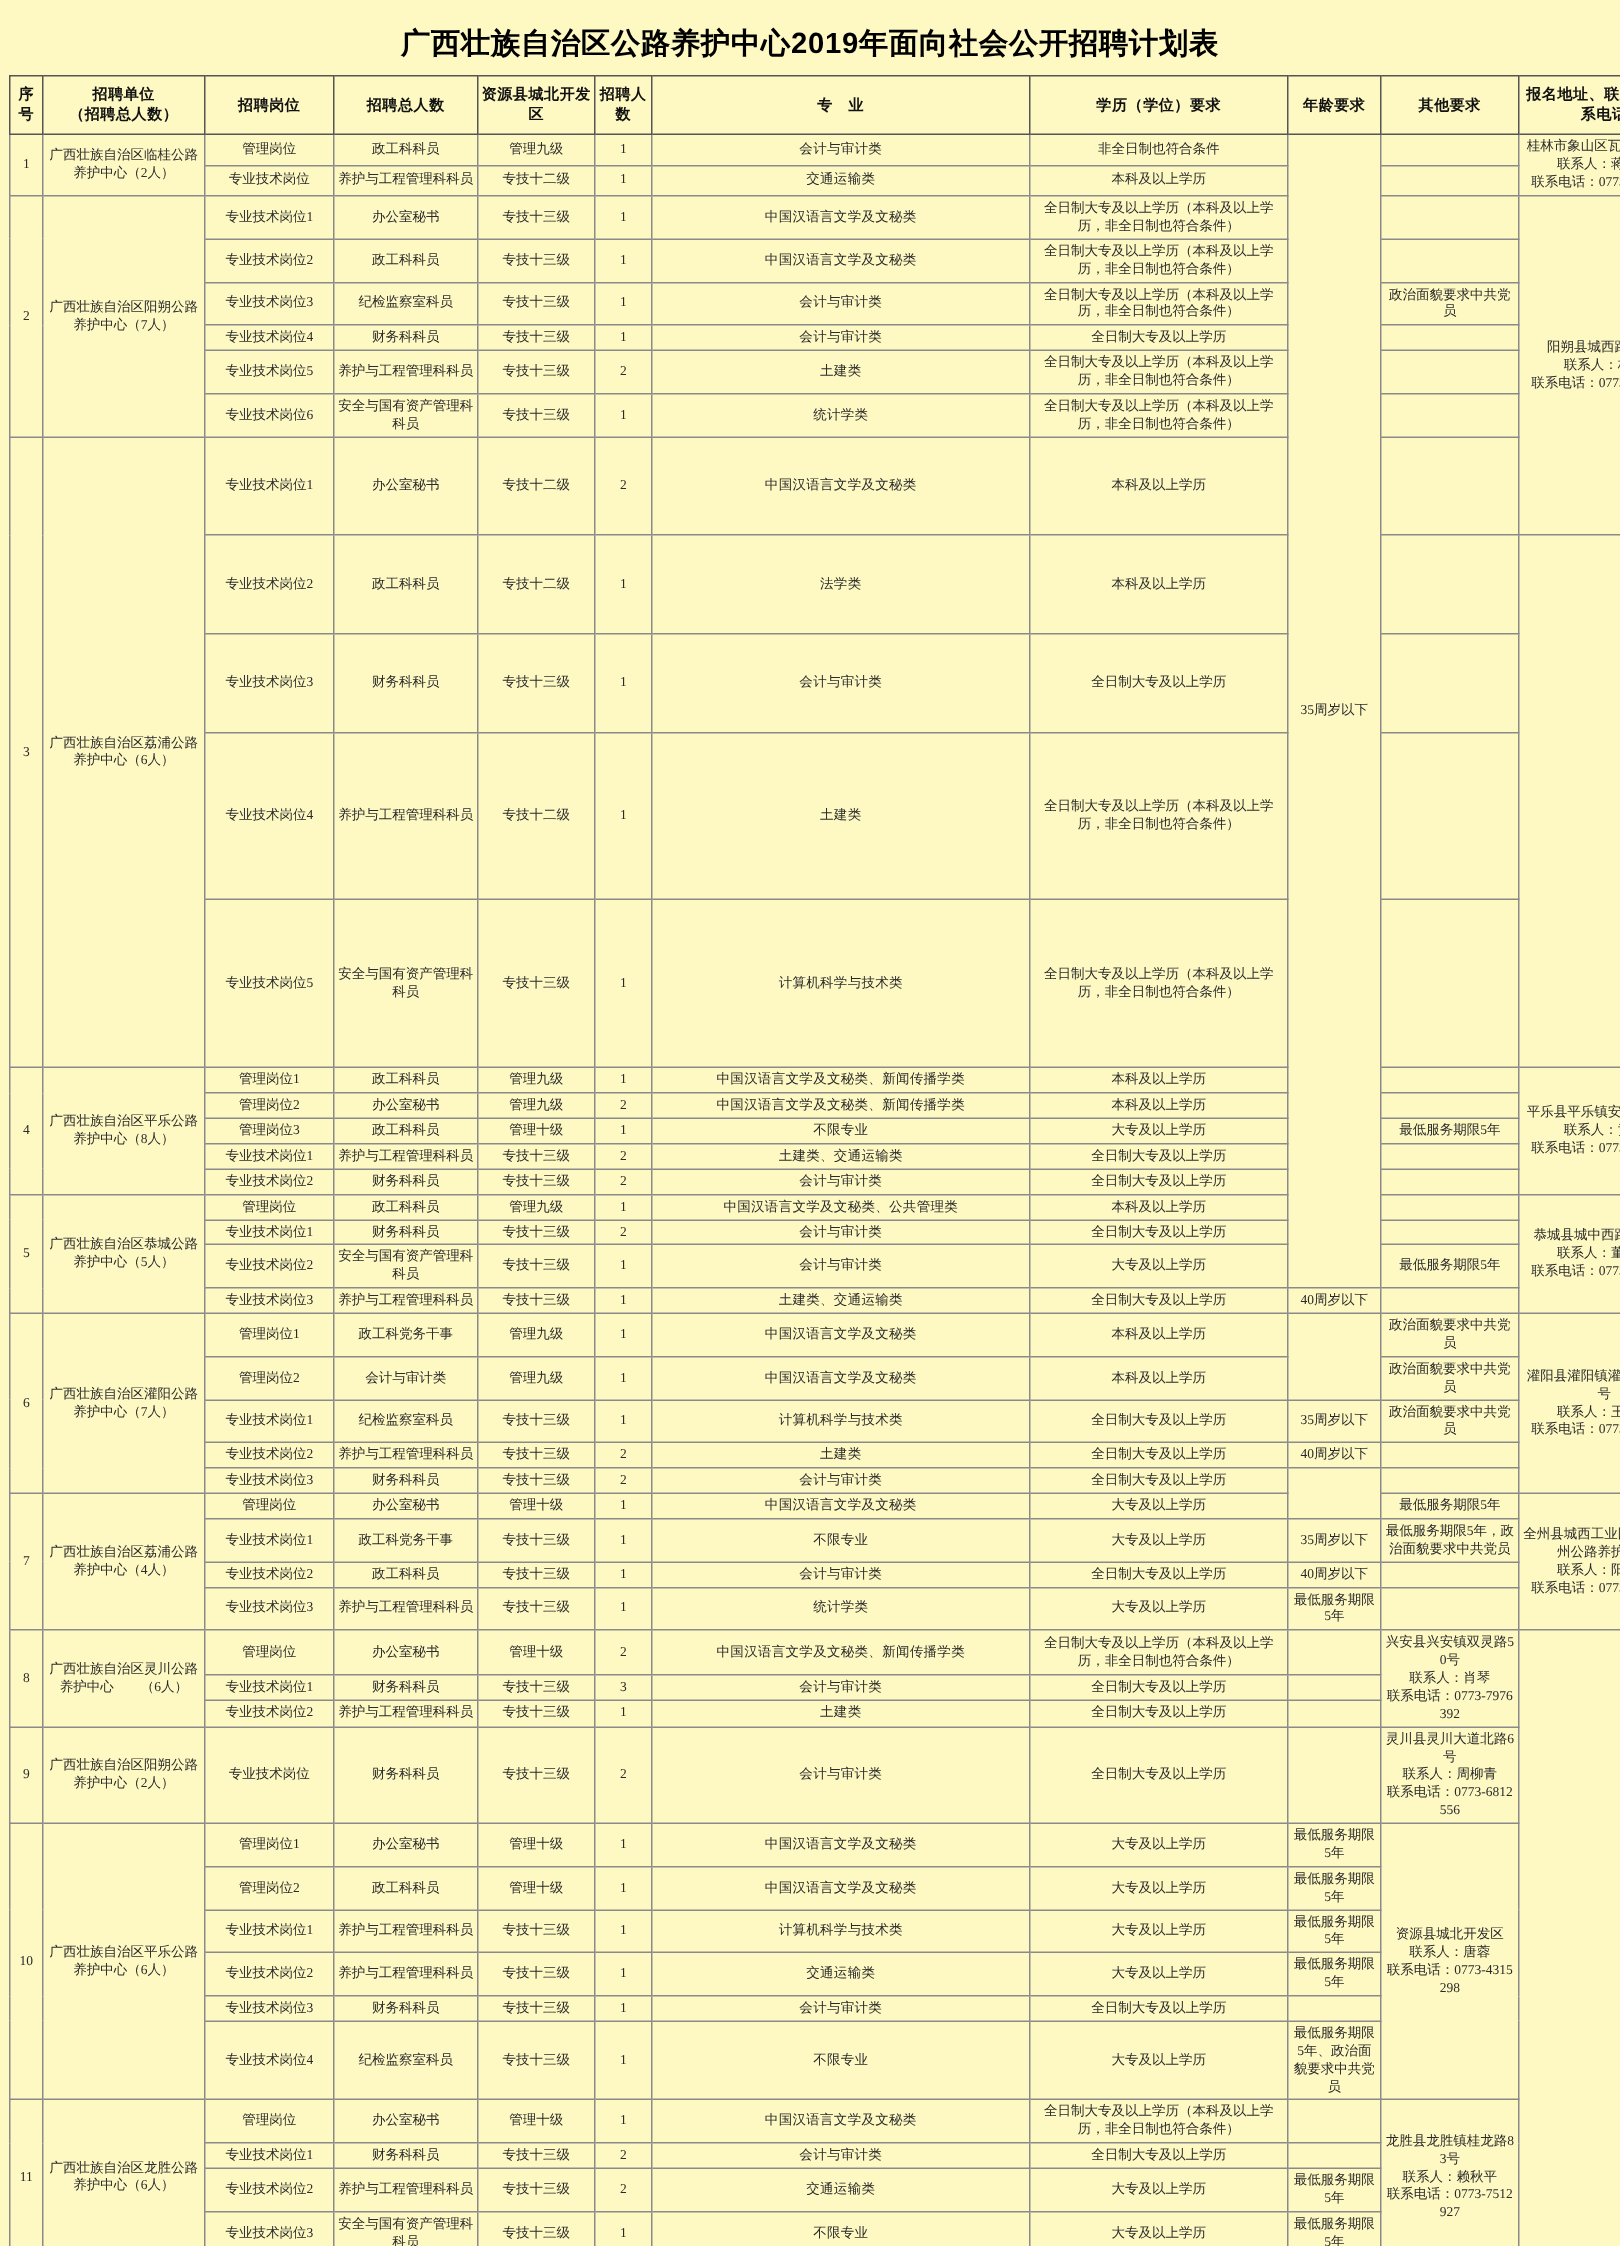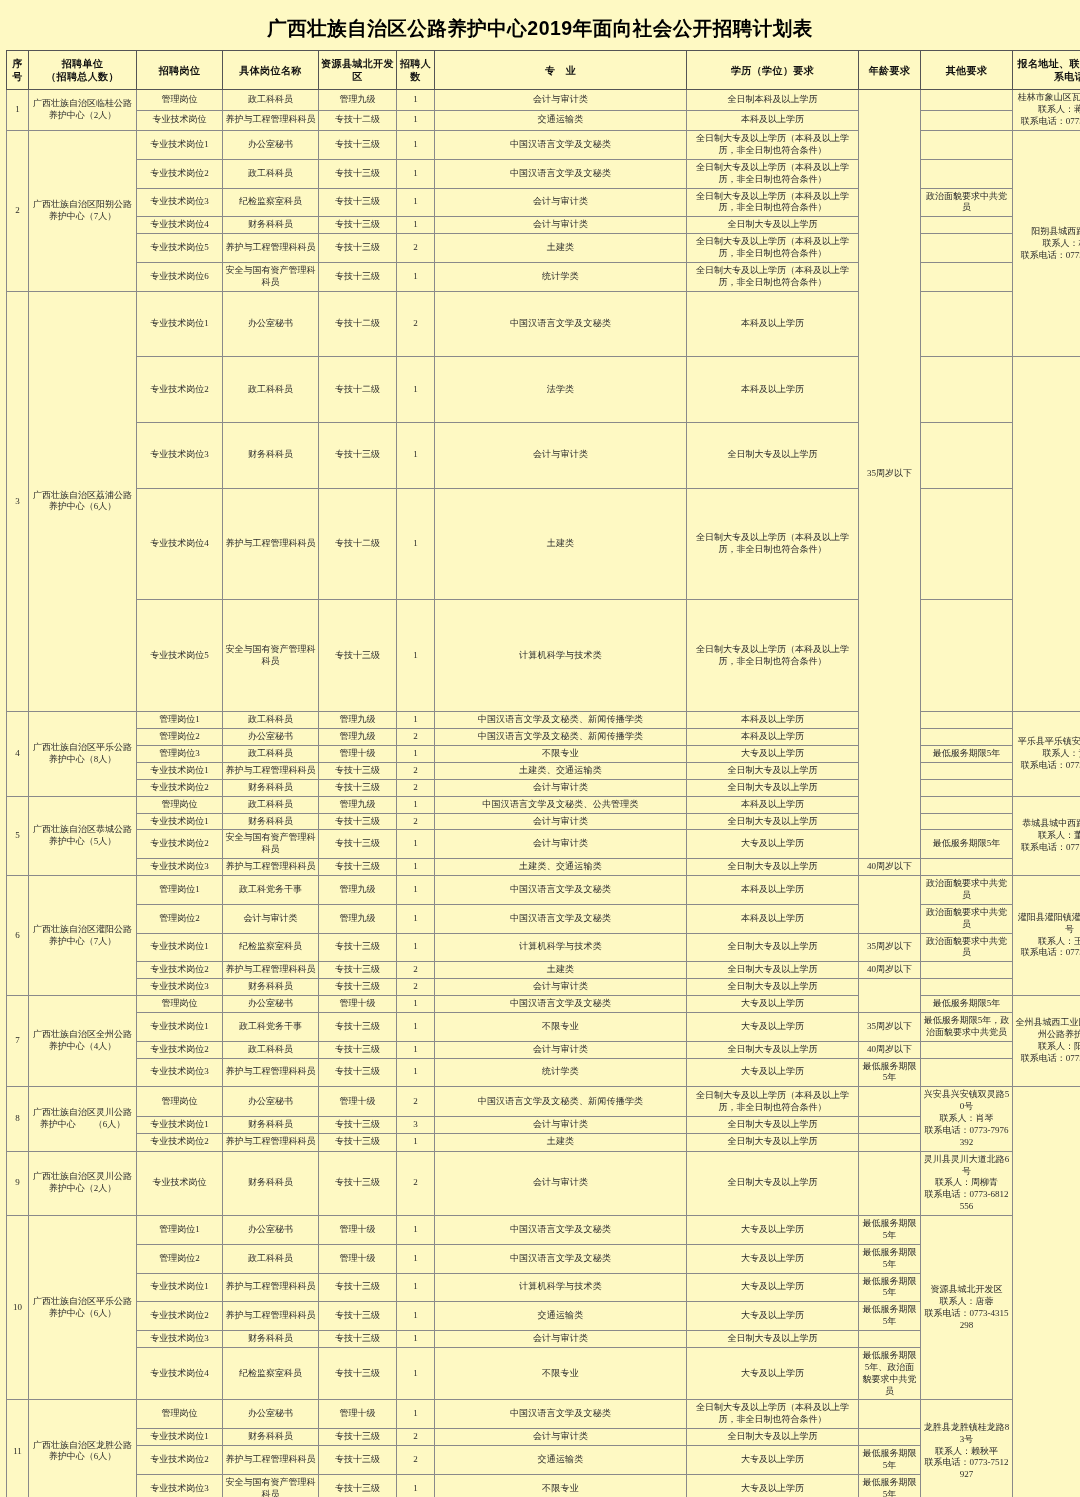--- a/index.html
+++ b/index.html
@@ -97,40 +97,40 @@
       <col class="c-age">
         <col class="c-other">
         <col class="c-contact">
     </colgroup>
     <thead>
       <tr>
         <th>序号</th>
         <th style="white-space:pre-line">招聘单位
 （招聘总人数）</th>
         <th>招聘岗位</th>
-        <th>具体岗位名称</th>
+        <th>招聘总人数</th>
         <th>资源县城北开发区</th>
         <th>招聘人数</th>
         <th>专　业</th>
         <th>学历（学位）要求</th>
         <th>年龄要求</th>
         <th>其他要求</th>
         <th>报名地址、联系人及联系电话</th>
       </tr>
     </thead>
     <tbody id="tbody">
         <tr class="grp-top">
           <td class="seq" rowspan="2">1</td>
           <td class="unit" rowspan="2">广西壮族自治区临桂公路养护中心（2人）</td>
           <td class="">管理岗位</td>
           <td class="">政工科科员</td>
           <td class="">管理九级</td>
           <td class="">1</td>
           <td class="major">会计与审计类</td>
-          <td class="edu">全日制本科及以上学历</td>
+          <td class="edu">非全日制也符合条件</td>
           <td class="age" rowspan="21">35周岁以下</td>
           <td class="other"></td>
           <td class="contact" rowspan="2" style="white-space: pre-line;">桂林市象山区瓦窑西路5号
 联系人：蒋春梅
 联系电话：0773-3602686</td>
         </tr>
         <tr>
           <td class="">专业技术岗位</td>
           <td class="">养护与工程管理科科员</td>
           <td class="">专技十二级</td>
@@ -389,21 +389,21 @@
           <td class="">财务科科员</td>
           <td class="">专技十三级</td>
           <td class="">2</td>
           <td class="major">会计与审计类</td>
           <td class="edu">全日制大专及以上学历</td>
           <td class="age" rowspan="2"></td>
           <td class="other"></td>
         </tr>
         <tr class="grp-top">
           <td class="seq" rowspan="4">7</td>
-          <td class="unit" rowspan="4">广西壮族自治区全州公路养护中心（4人）</td>
+          <td class="unit" rowspan="4">广西壮族自治区荔浦公路养护中心（4人）</td>
           <td class="">管理岗位</td>
           <td class="">办公室秘书</td>
           <td class="">管理十级</td>
           <td class="">1</td>
           <td class="major">中国汉语言文学及文秘类</td>
           <td class="edu">大专及以上学历</td>
           <td class="other">最低服务期限5年</td>
           <td class="contact" rowspan="4" style="white-space: pre-line;">全州县城西工业园区对面全州公路养护中心
 联系人：阳建军
 联系电话：0773-4825200</td>
@@ -464,21 +464,21 @@
           <td class="">专业技术岗位2</td>
           <td class="">养护与工程管理科科员</td>
           <td class="">专技十三级</td>
           <td class="">1</td>
           <td class="major">土建类</td>
           <td class="edu">全日制大专及以上学历</td>
           <td class="other"></td>
         </tr>
         <tr class="grp-top">
           <td class="seq" rowspan="1">9</td>
-          <td class="unit" rowspan="1">广西壮族自治区灵川公路养护中心（2人）</td>
+          <td class="unit" rowspan="1">广西壮族自治区阳朔公路养护中心（2人）</td>
           <td class="">专业技术岗位</td>
           <td class="">财务科科员</td>
           <td class="">专技十三级</td>
           <td class="">2</td>
           <td class="major">会计与审计类</td>
           <td class="edu">全日制大专及以上学历</td>
           <td class="other"></td>
           <td class="contact" rowspan="1" style="white-space: pre-line;">灵川县灵川大道北路6号
 联系人：周柳青
 联系电话：0773-6812556</td>

